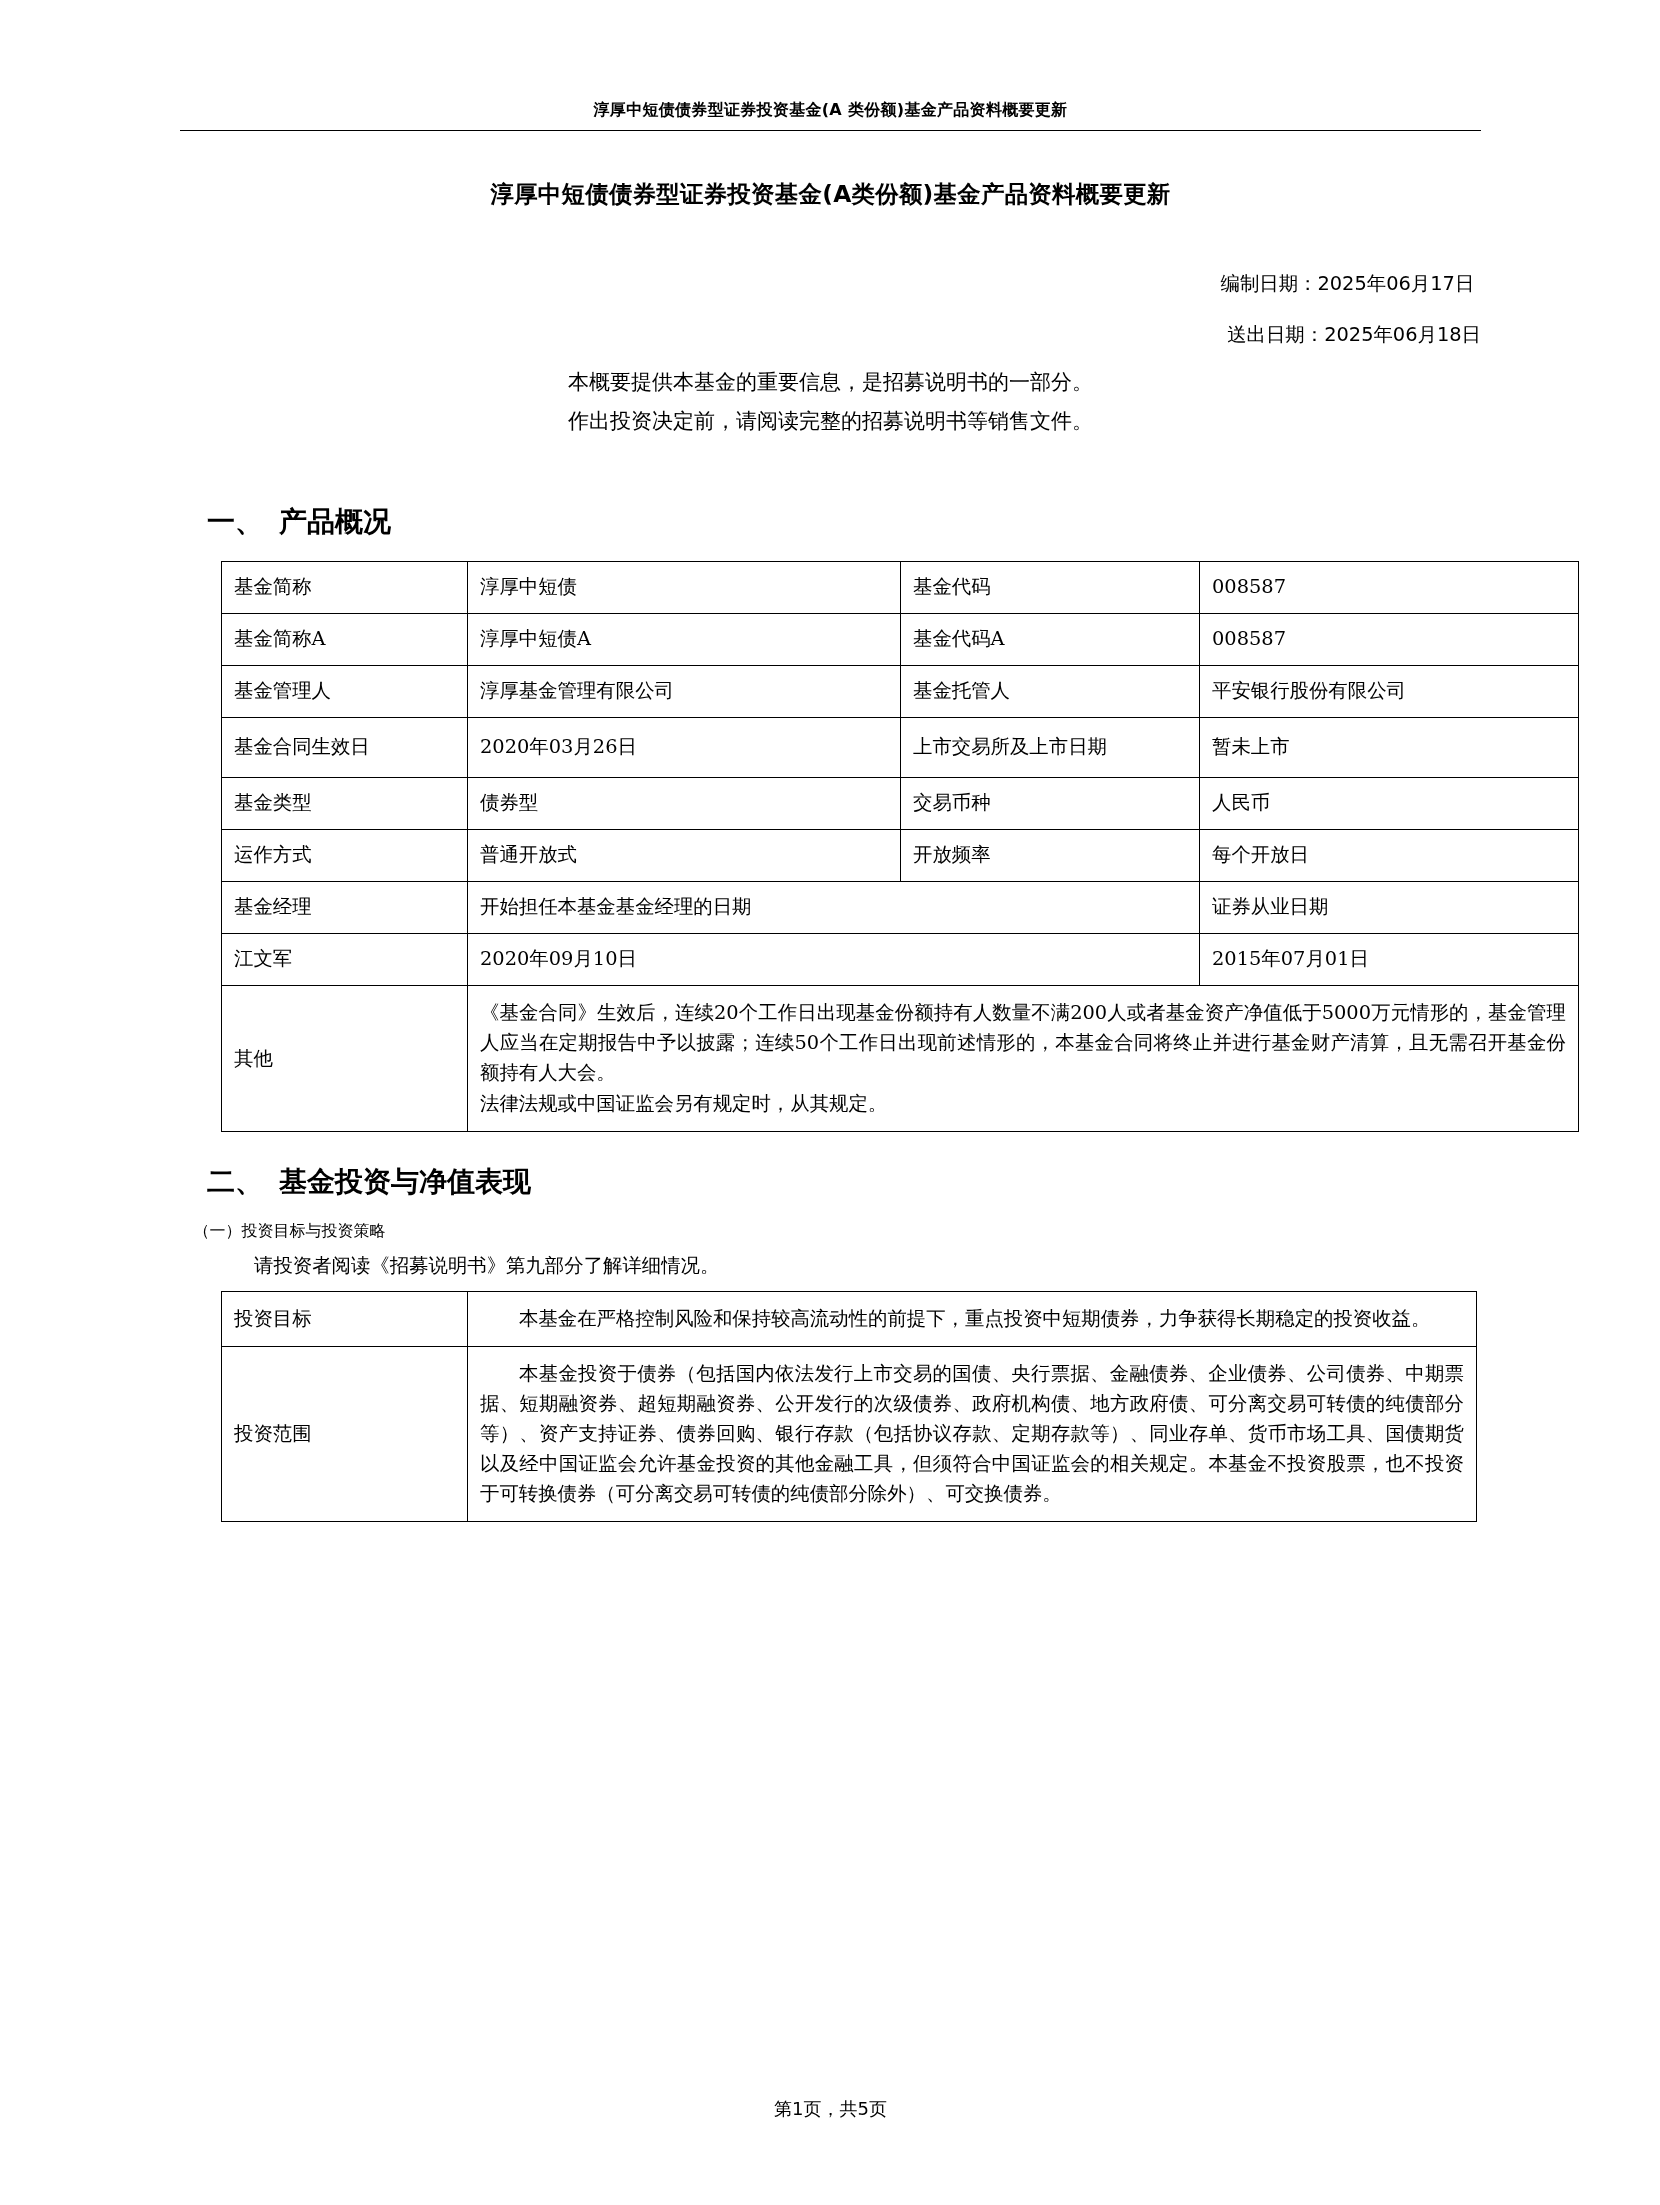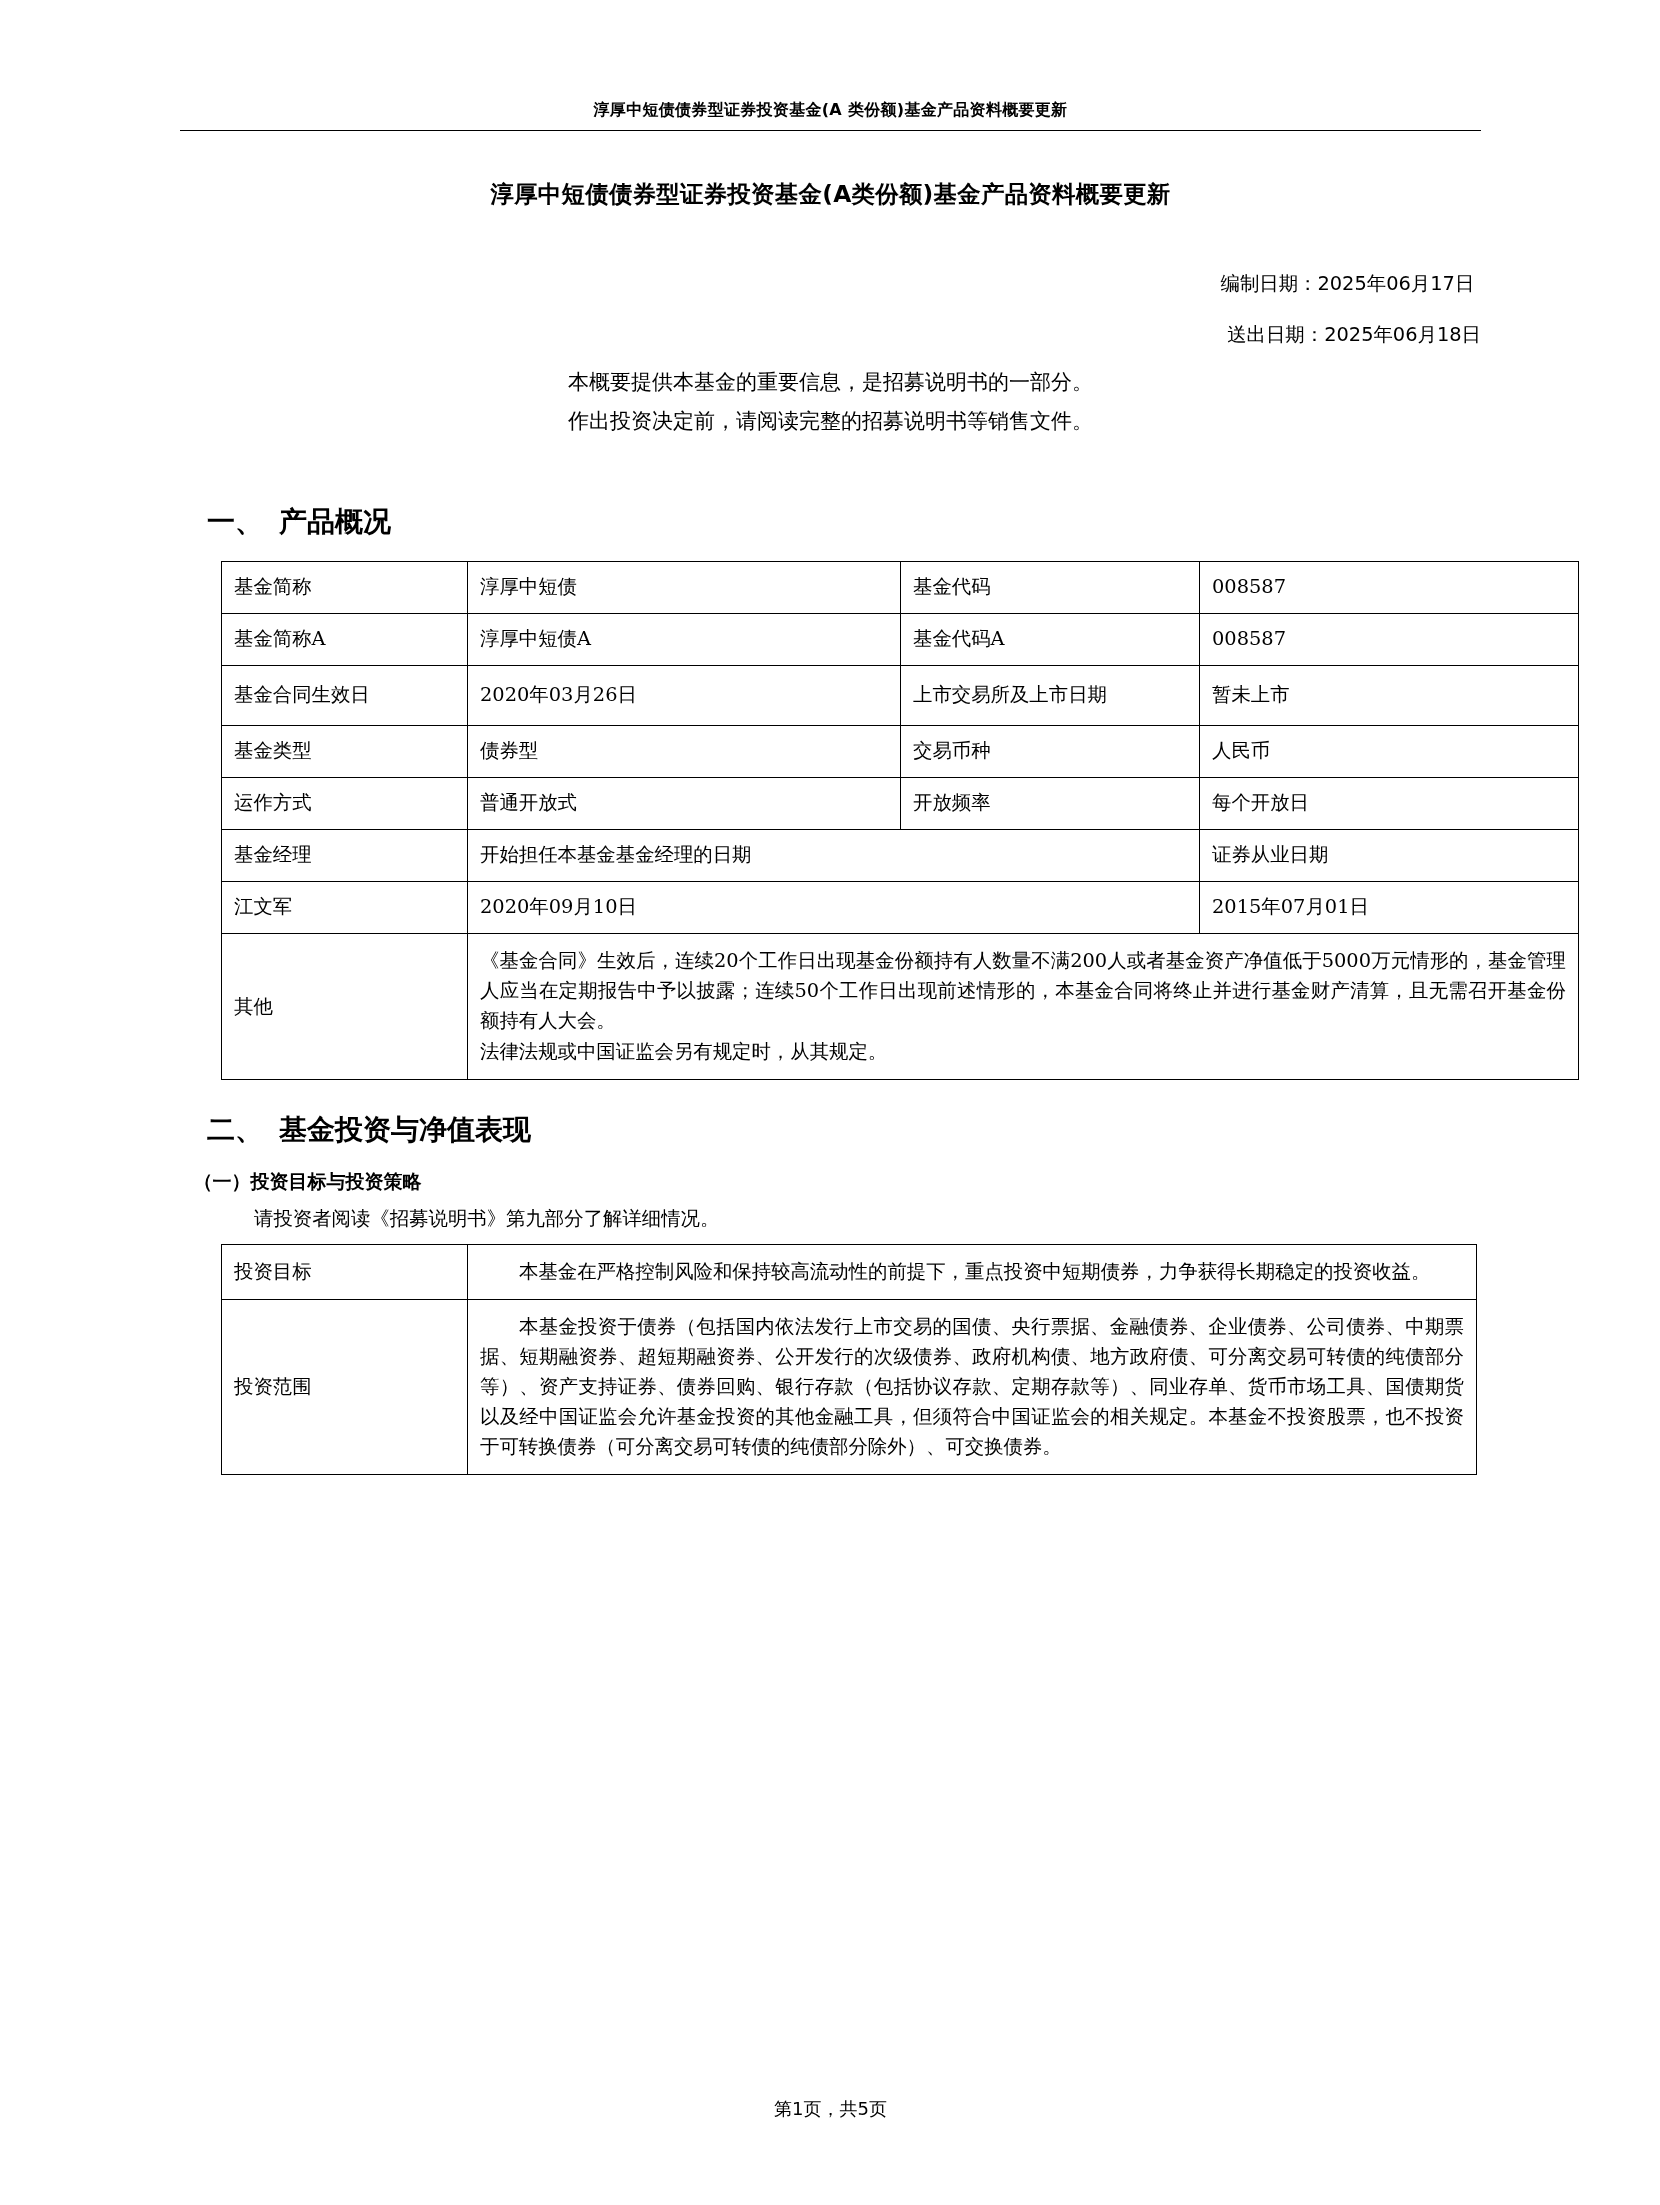--- a/index.html
+++ b/index.html
@@ -66,22 +66,22 @@
   .section-heading {
     font-size: 28px;
     font-weight: 700;
     font-family: "DejaVu Sans", "Liberation Sans", sans-serif;
     margin: 0 0 20px 27px;
   }
   .section-heading .num {
     margin-right: 16px;
   }
   .sub-heading {
-    font-size: 19px;
-    font-weight: 700;
+    font-size: 16px;
+    font-weight: 400;
     font-family: "DejaVu Sans", "Liberation Sans", sans-serif;
     margin: 12px 0 6.7px 13.4px;
   }
   .para-indent {
     font-size: 19.4px;
     margin: 9.4px 0 12px 74px;
   }
   
   table {
     border-collapse: collapse;
@@ -152,20 +152,26 @@
         <td class="c-label2">基金代码</td>
         <td class="c-val2">008587</td>
       </tr>
       <tr>
         <td class="c-label">基金简称A</td>
         <td class="c-val1">淳厚中短债A</td>
         <td class="c-label2">基金代码A</td>
         <td class="c-val2">008587</td>
       </tr>
       <tr>
+        <td class="c-label">基金管理人</td>
+        <td class="c-val1">淳厚基金管理有限公司</td>
+        <td class="c-label2">基金托管人</td>
+        <td class="c-val2">平安银行股份有限公司</td>
+      </tr>
+      <tr>
         <td class="c-label tall">基金合同生效日</td>
         <td class="c-val1 tall">2020年03月26日</td>
         <td class="c-label2 tall">上市交易所及上市日期</td>
         <td class="c-val2 tall">暂未上市</td>
       </tr>
       <tr>
         <td class="c-label">基金类型</td>
         <td class="c-val1">债券型</td>
         <td class="c-label2">交易币种</td>
         <td class="c-val2">人民币</td>

